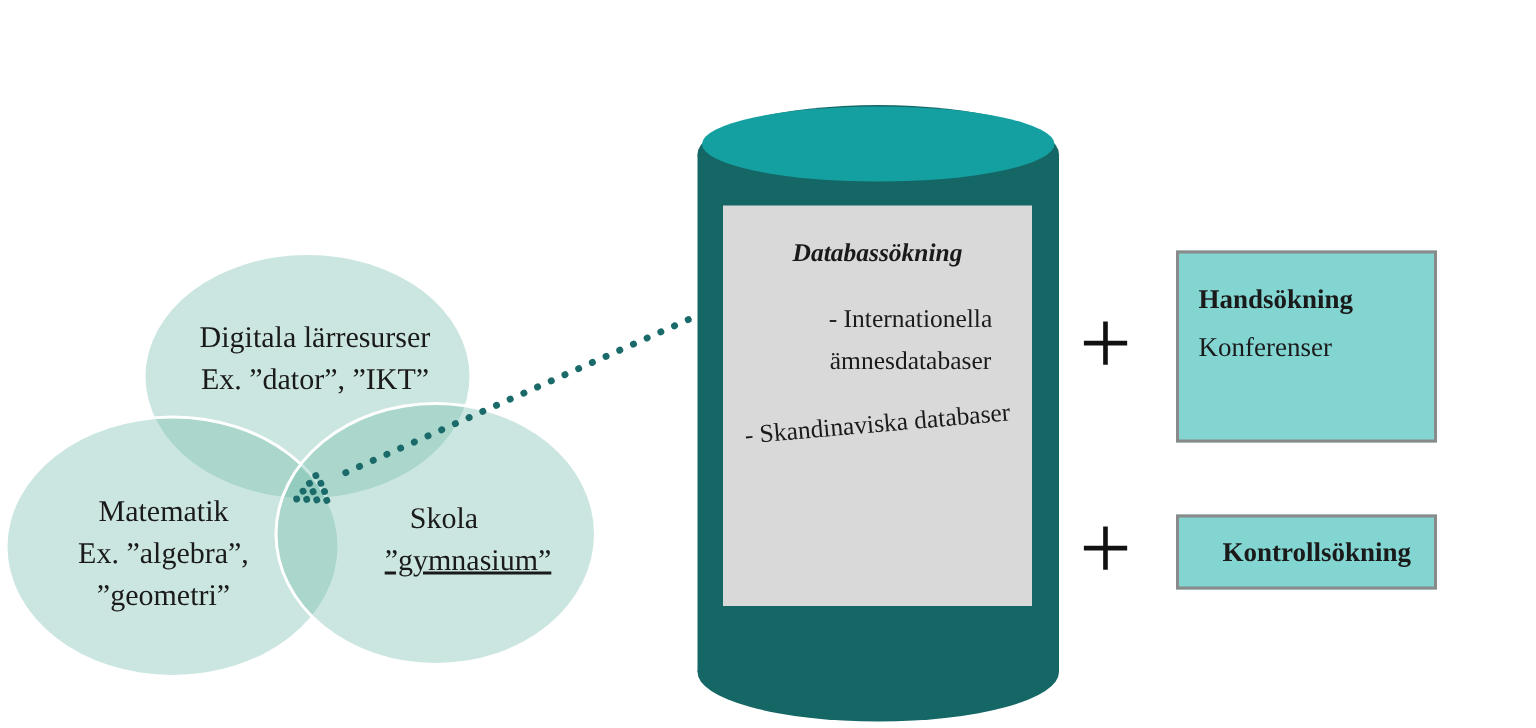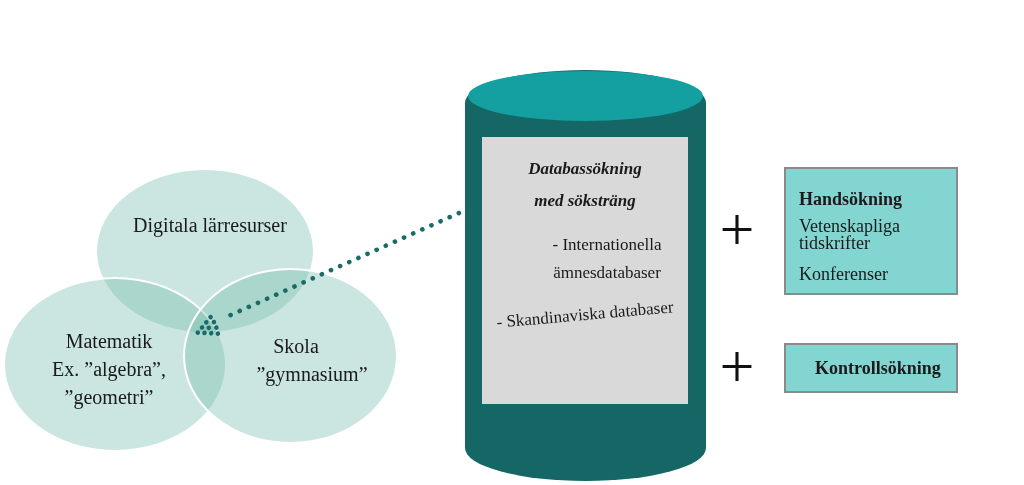--- a/index.html
+++ b/index.html
@@ -13,21 +13,21 @@
     background:rgba(111,186,169,0.36);
     border:2px solid #ffffff;box-sizing:border-box;
   }
   .e-top{left:95px;top:168px;width:220px;height:166px;}
   .e-left{left:3px;top:277px;width:224px;height:175px;}
   .e-right{left:183px;top:268px;width:215px;height:176px;}
   .vlabel{position:absolute;text-align:center;font-size:20px;line-height:28px;}
   .vl-top{left:80px;top:211px;width:260px;}
   .vl-left{left:-10px;top:327px;width:238px;}
   .vl-right{left:176px;top:332px;width:240px;}
-  .vl-right .indent{padding-left:32px;}
+  .vl-right .indent{padding-left:32px;text-decoration:underline;}
   
   .arrow-svg{position:absolute;left:0;top:0;width:1024px;height:485px;pointer-events:none;}
   
   .cyl{position:absolute;background:#156766;}
   .cyl-body{left:465px;top:103px;width:241px;height:345px;}
   .cyl-bottom{left:465px;top:415px;width:241px;height:66px;border-radius:50%;}
   .cyl-top-outer{left:465px;top:70px;width:241px;height:66px;border-radius:50%;}
   .cyl-top-inner{position:absolute;left:468px;top:71px;width:235px;height:50px;border-radius:50%;background:#14a0a0;}
   .panel{
     position:absolute;left:482px;top:137px;width:206px;height:267px;
@@ -58,20 +58,21 @@
 <body>
 
 <div class="canvas">
 
   <div class="ellipse e-top"></div>
   <div class="ellipse e-left"></div>
   <div class="ellipse e-right"></div>
 
   <div class="vlabel vl-top">
     <div>Digitala lärresurser</div>
+    <div>Ex. ”dator”, ”IKT”</div>
   </div>
 
   <div class="vlabel vl-left">
     <div>Matematik</div>
     <div>Ex. ”algebra”,</div>
     <div>”geometri”</div>
   </div>
 
   <div class="vlabel vl-right">
     <div>Skola</div>
@@ -95,35 +96,33 @@
   </svg>
 
   <div class="cyl cyl-body"></div>
   <div class="cyl cyl-bottom"></div>
   <div class="cyl cyl-top-outer"></div>
   <div class="cyl-top-inner"></div>
 
   <div class="panel">
     <div class="panel-title">
       <div>Databassökning</div>
-      <div>med söksträng</div>
     </div>
     <div class="panel-item1">
       <div>- Internationella</div>
       <div>ämnesdatabaser</div>
     </div>
     <div class="panel-item2">- Skandinaviska databaser</div>
   </div>
 
   <div class="plus plus1">+</div>
   <div class="plus plus2">+</div>
 
   <div class="sidebox box1">
     <div class="box1-title">Handsökning</div>
-    <div class="box1-item1">Vetenskapliga tidskrifter</div>
     <div class="box1-item2">Konferenser</div>
   </div>
 
   <div class="sidebox box2">
     <div class="box2-title">Kontrollsökning</div>
   </div>
 
 </div>
 
 </body></html>

